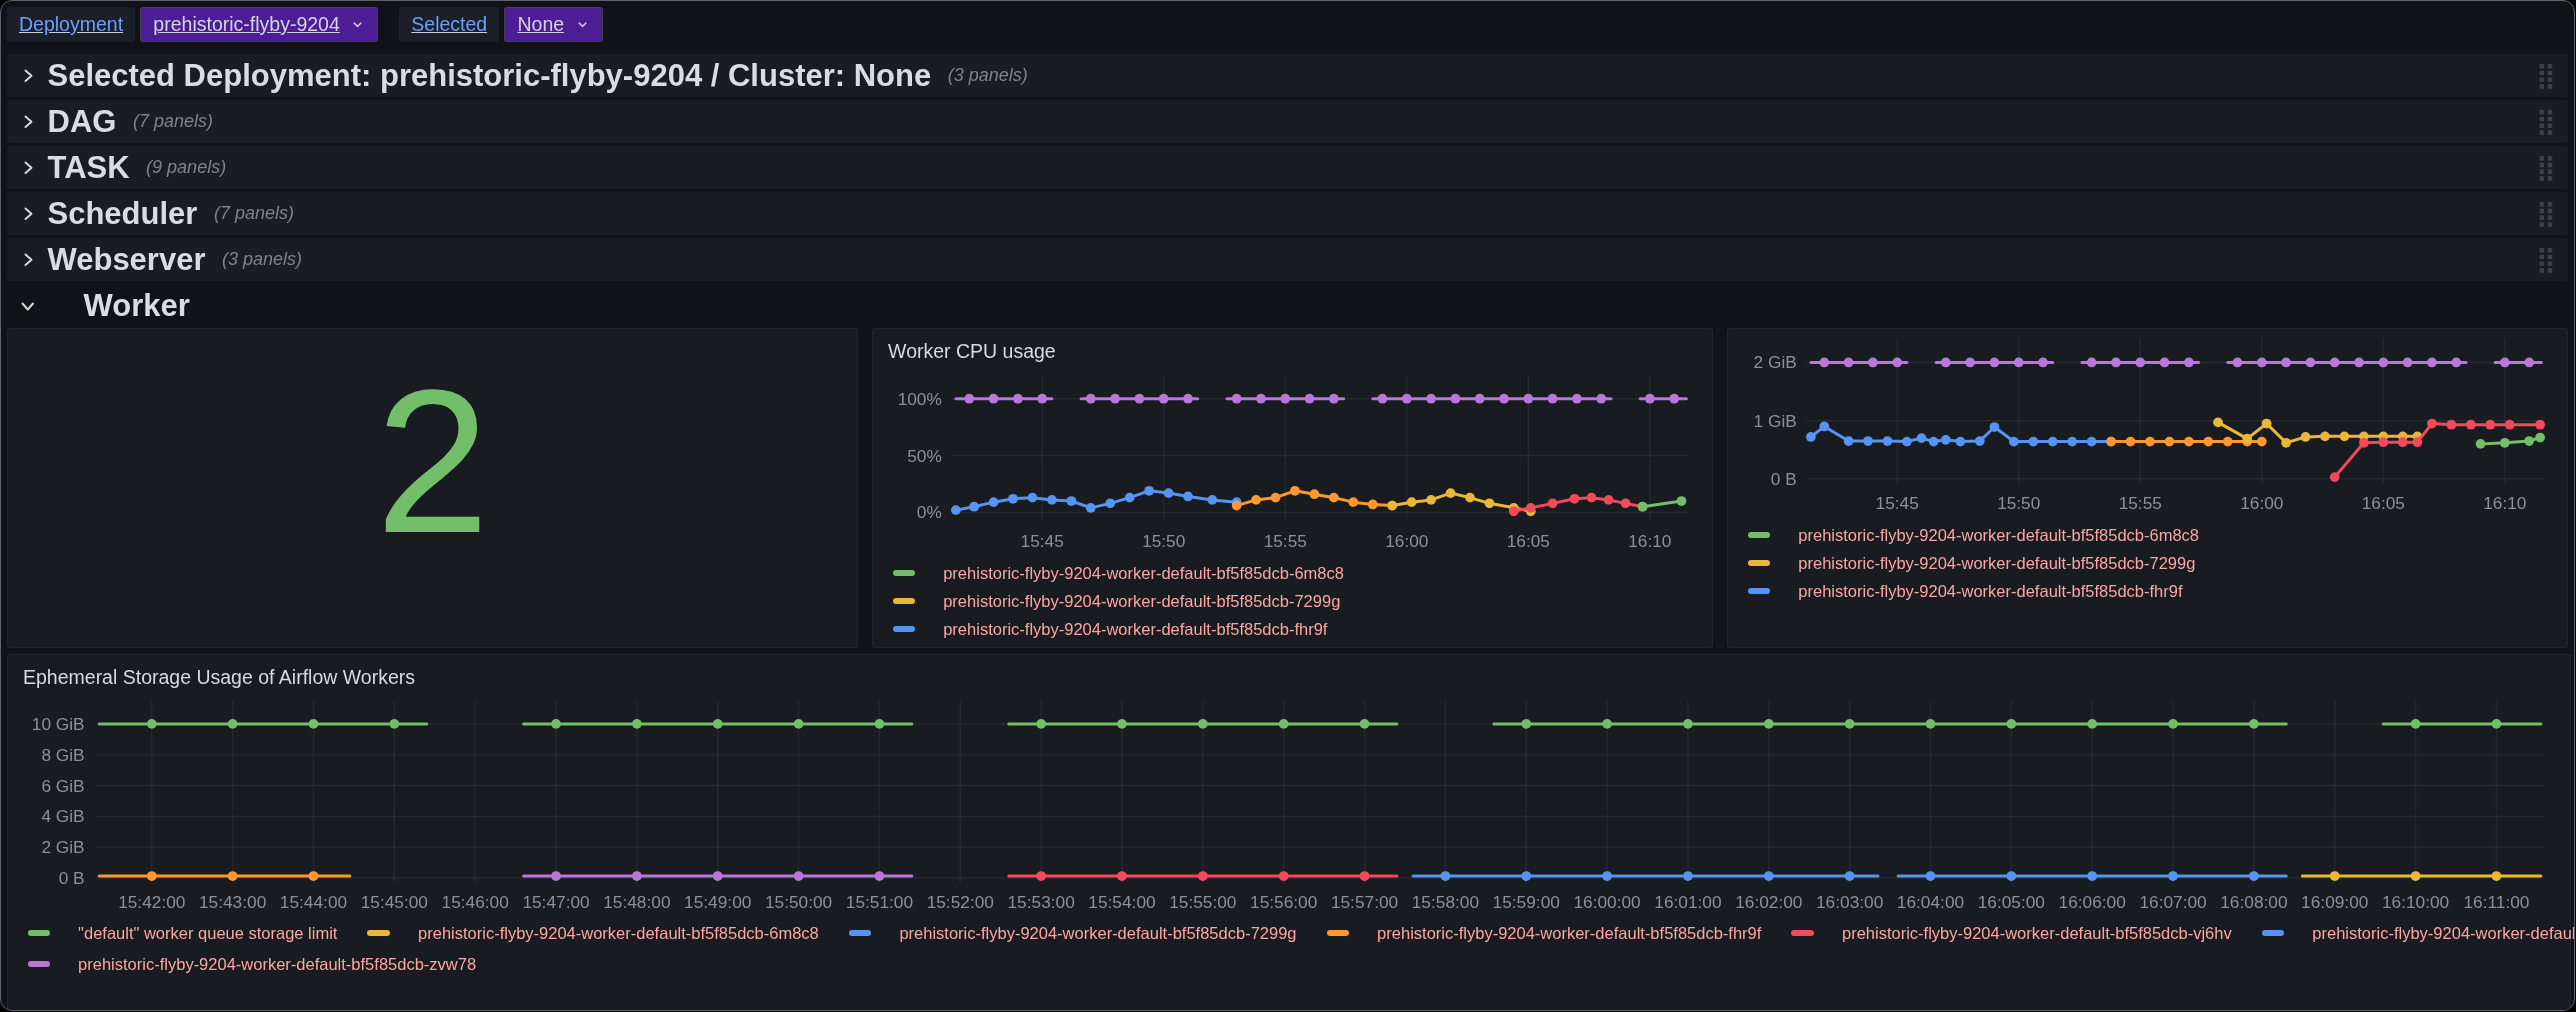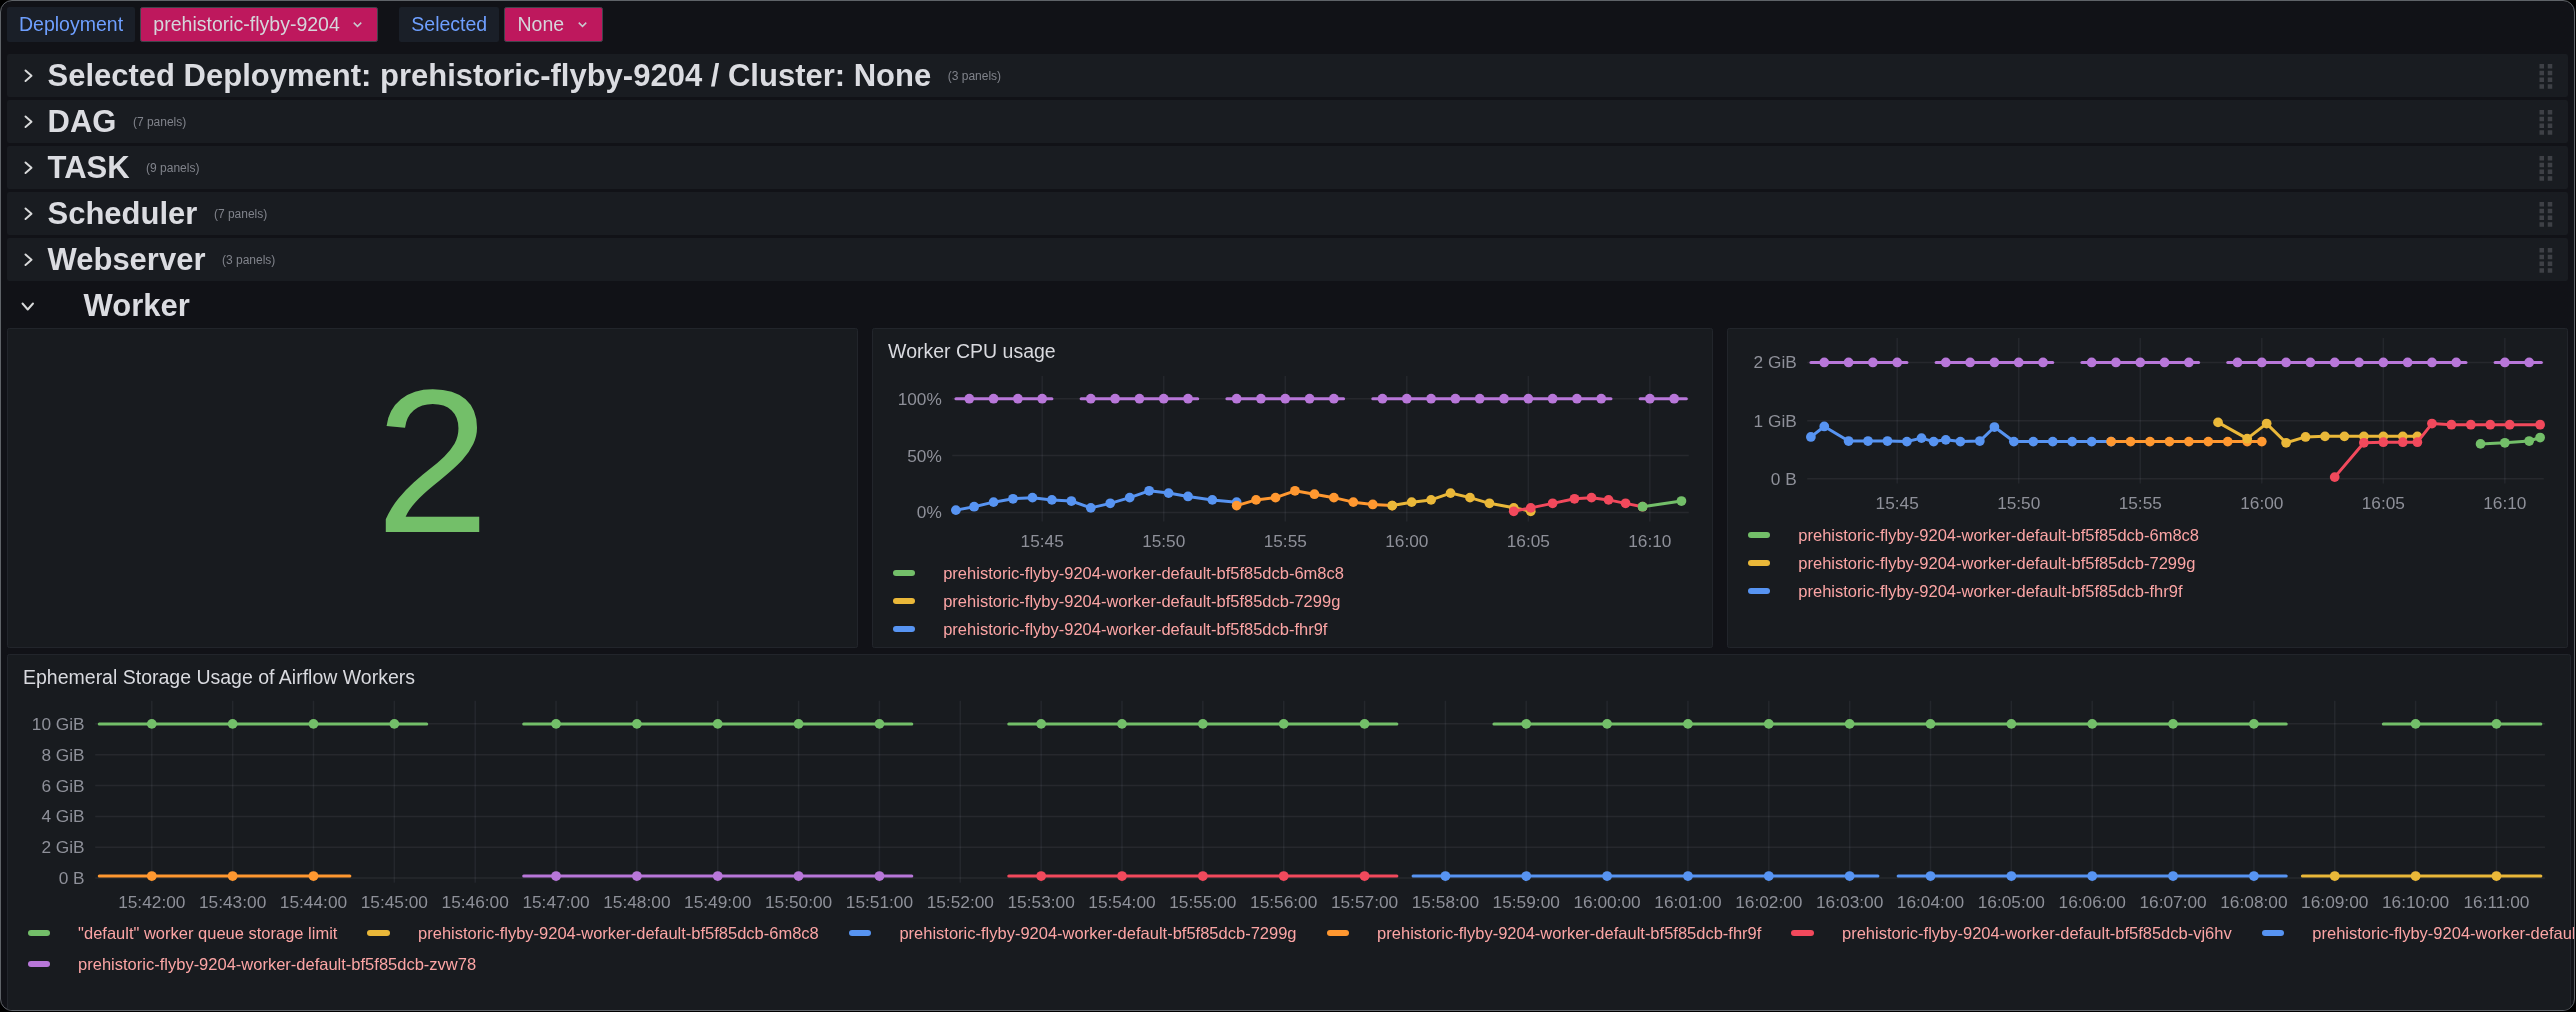--- a/index.html
+++ b/index.html
@@ -1,32 +1,32 @@
 <!DOCTYPE html>
 <html style="font-size:12px"><head>
 <meta charset="utf-8">
 <style>
   html,body{margin:0;padding:0;background:#000;}
   body{font-family:"Liberation Sans","DejaVu Sans",sans-serif;color:#CCCCDC;}
   .screen{position:relative;width:2573px;height:1009px;border:1.5px solid #5f6368;border-radius:12px;
           background:#111217;overflow:hidden;}
   
   .topbar{display:flex;gap:21px;padding:6px 0 0 6px;align-items:center;}
-  .vargroup{display:flex;gap:5.3px;}
+  .vargroup{display:flex;gap:5.3px;text-decoration:underline;}
   .varlabel{display:flex;align-items:center;height:35px;padding:0 12px;background:#1A1F28;
             border-radius:2.3px;color:#6E9FFF;font-size:19.5px;font-weight:500;}
-  .varvalue{display:flex;align-items:center;gap:10.5px;height:33px;padding:0 12px;background:#be185d;
+  .varvalue{display:flex;align-items:center;gap:10.5px;height:33px;padding:0 12px;background:#4c1d95;
             border:0.8px solid #40444C;border-radius:2.3px;font-size:19.5px;color:#D5D6DB;cursor:pointer;}
   .caret{width:15px;height:15px;}
   
   .rows{margin:12px 6px 0;}
   .rowbar{display:flex;align-items:center;height:43px;margin-bottom:3px;background:#191C21;
           border-radius:2.3px;padding:0 10.5px;position:relative;cursor:pointer;}
   .rowtitle{font-size:31px;font-weight:600;color:#DBDCE1;margin-left:10.5px;white-space:nowrap;}
-  .rowcount{font-size:12px;color:#80838B;margin-left:16.5px;}
+  .rowcount{font-size:18px;font-style:italic;color:#80838B;margin-left:16.5px;}
   .rowhandle{position:absolute;right:13.5px;top:50%;transform:translateY(-50%);cursor:grab;}
   .workerheader{display:flex;align-items:center;height:44px;padding:0 10.5px;margin:0 6px;cursor:pointer;gap:36px;}
   
   .panels{display:flex;gap:14.3px;margin:0 6px;}
   .panel{background:#181B1F;border:0.8px solid #22252B;border-radius:2.3px;box-sizing:border-box;}
   .p1{width:851px;height:320px;}
   .p2,.p3{width:841px;height:320px;}
   .pstorage{width:2564px;height:392px;margin:6px 6px 0;}
   .ptitle{font-size:19.5px;font-weight:500;color:#D9DADF;padding:10.5px 0 4.5px 15px;}
   .statwrap{display:flex;align-items:center;justify-content:center;height:263px;}

